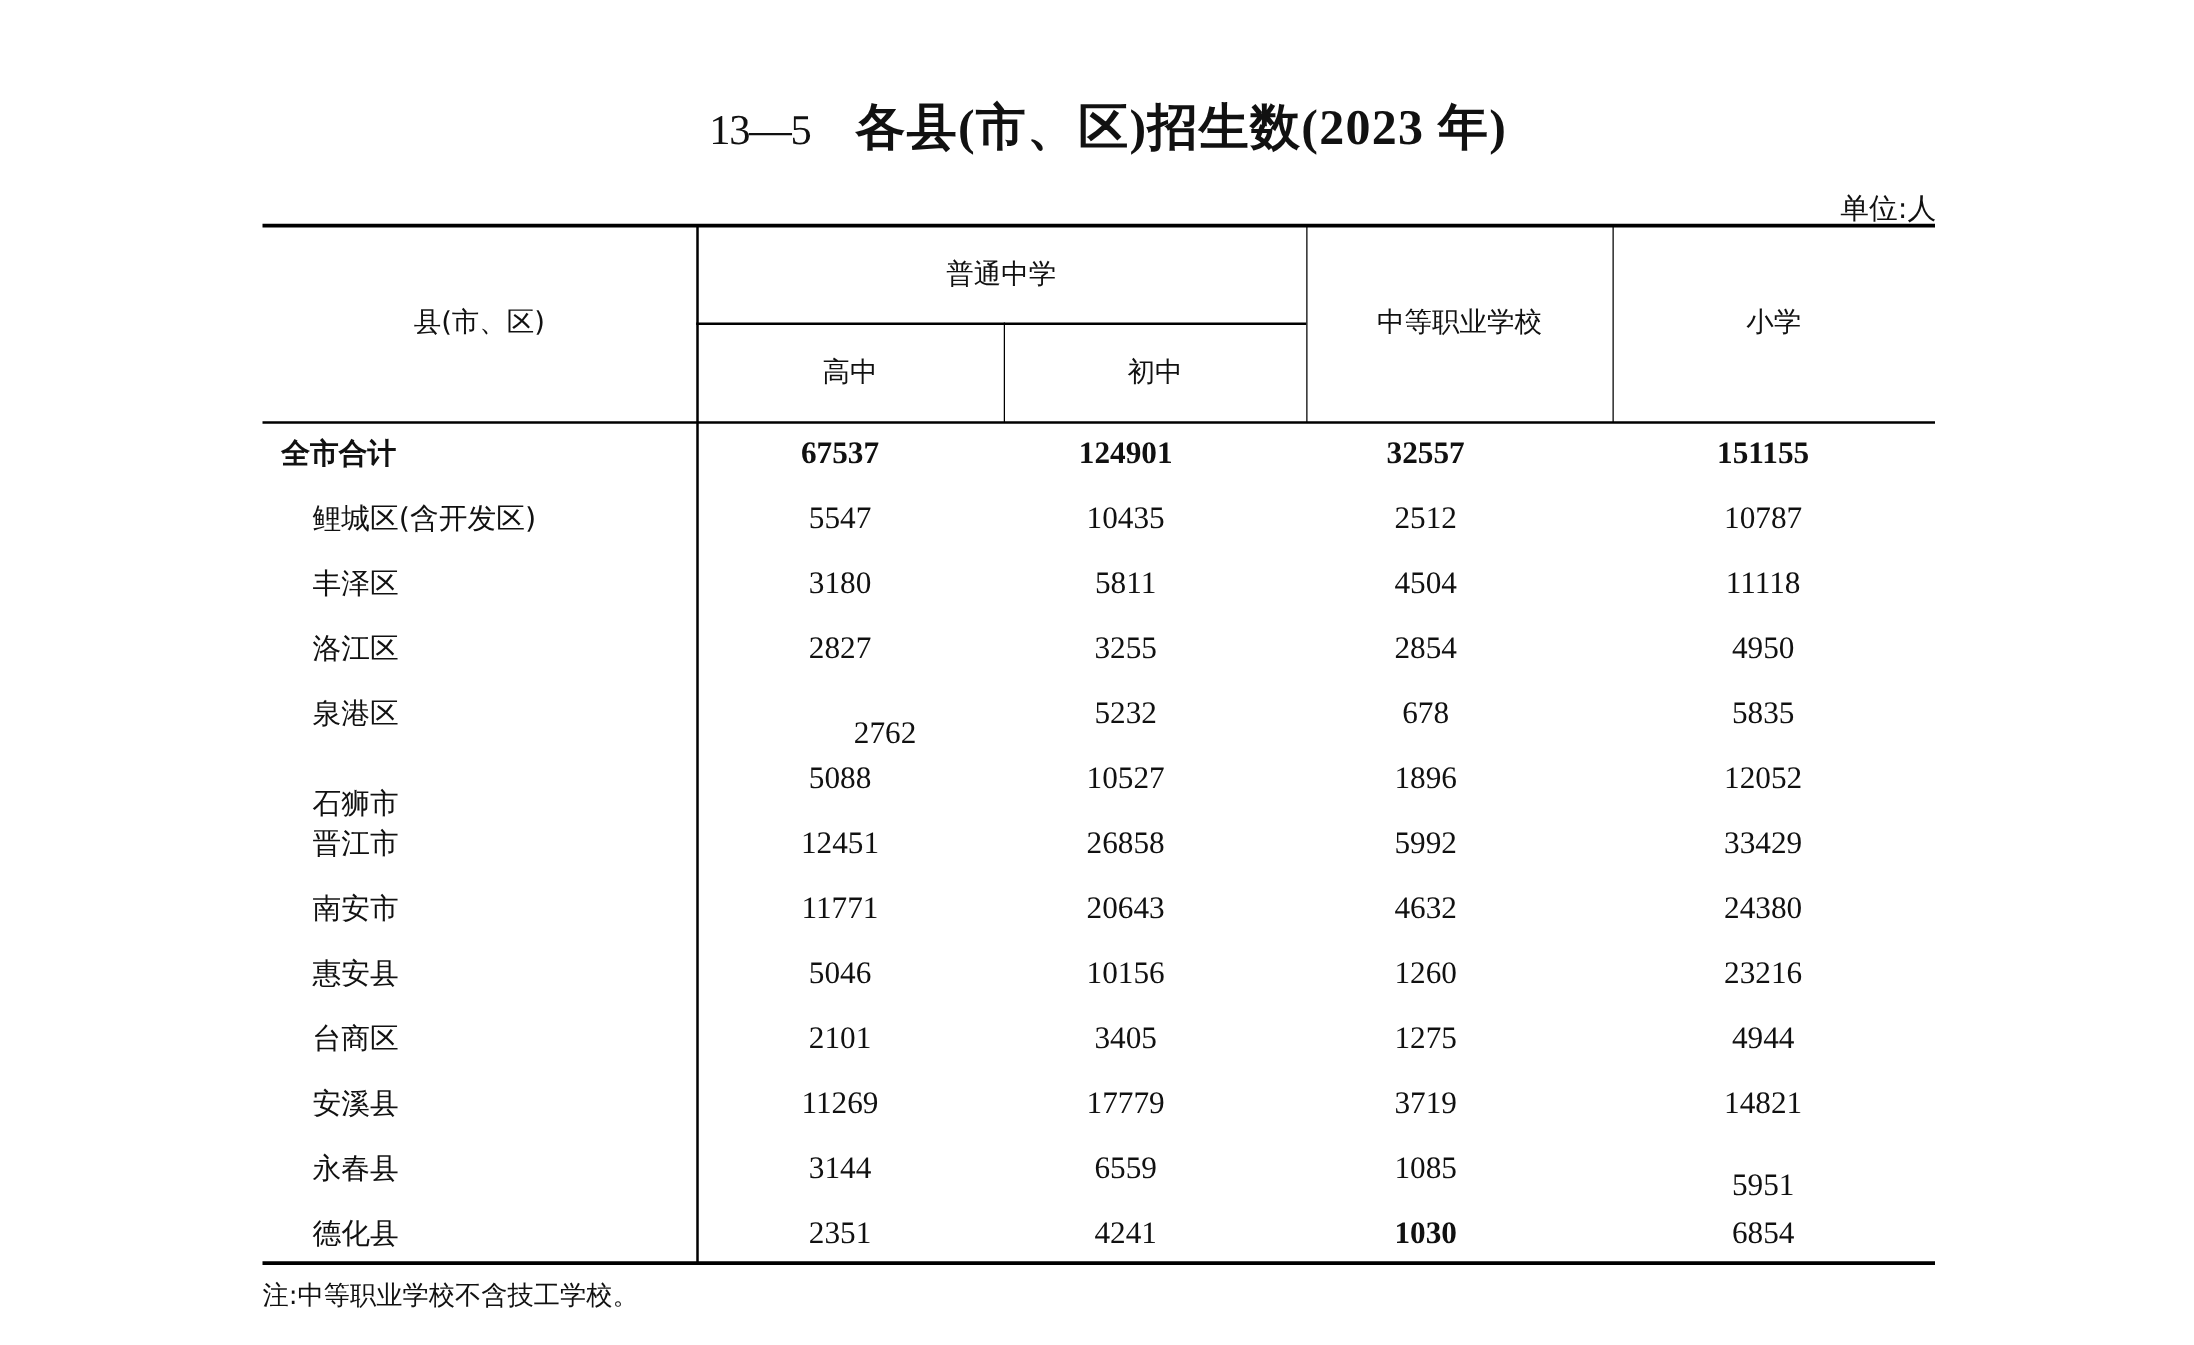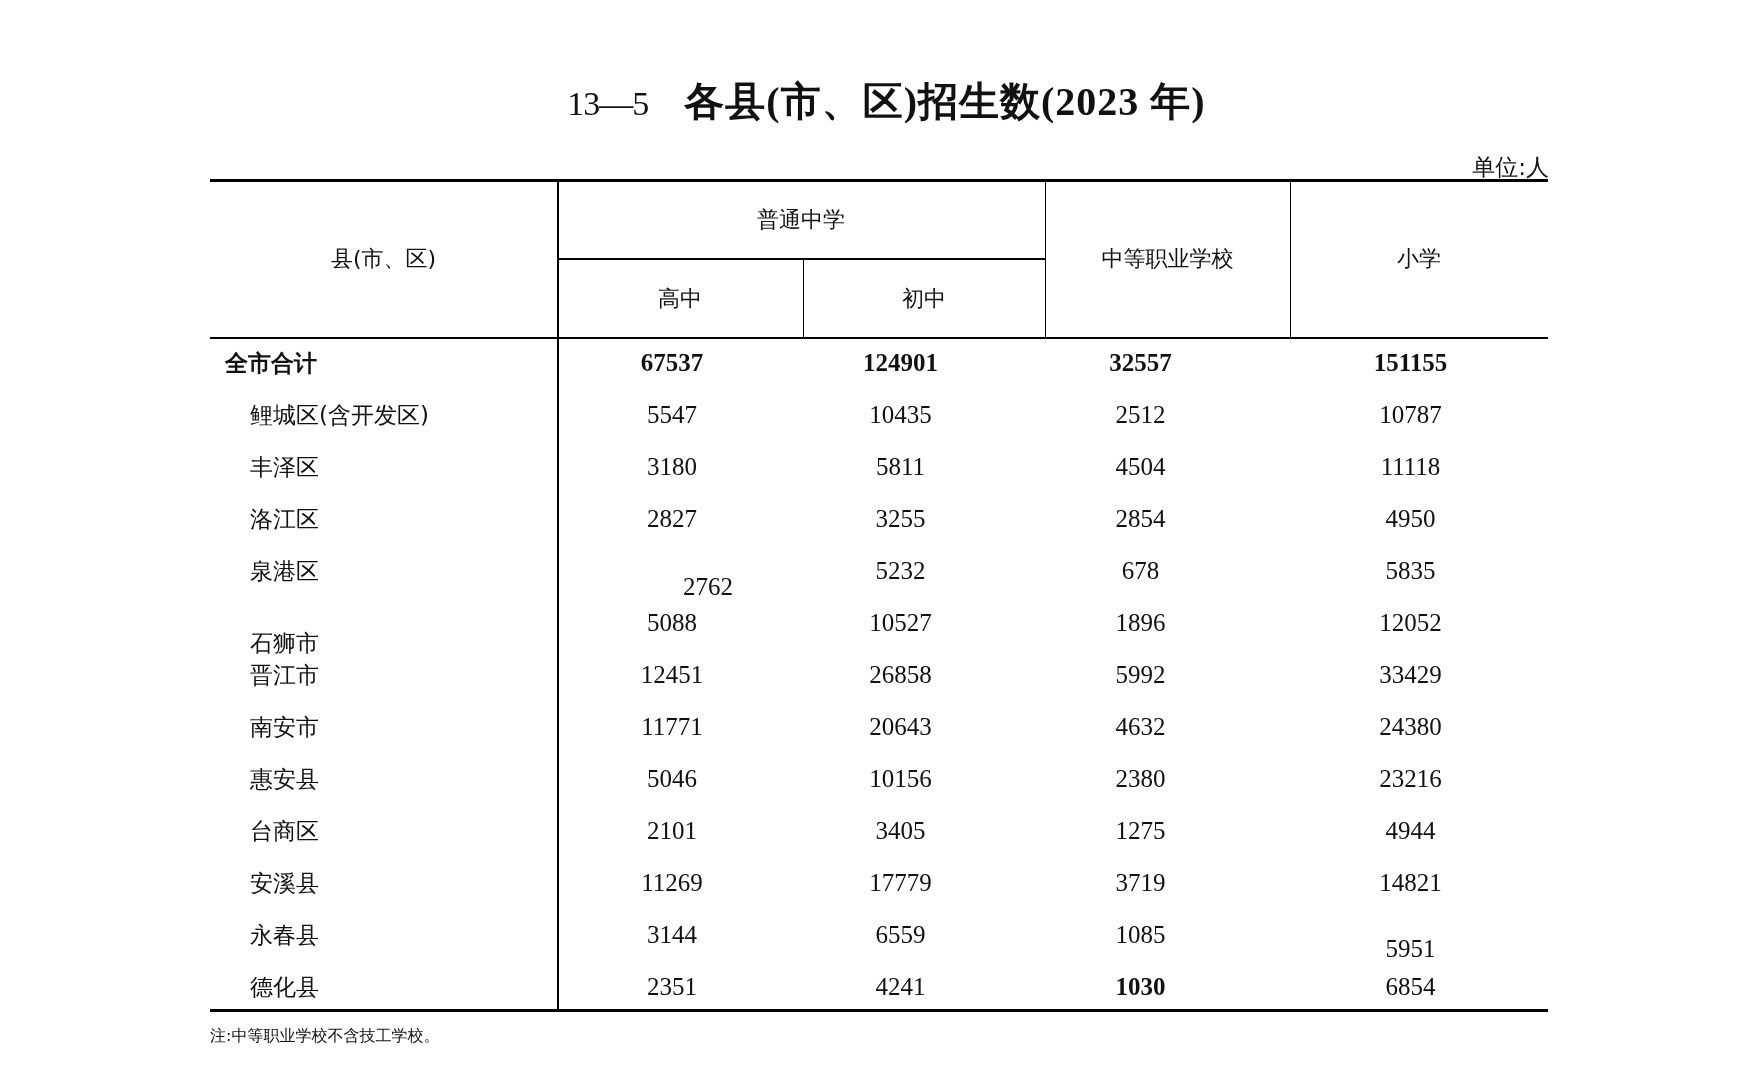--- a/index.html
+++ b/index.html
@@ -77,21 +77,21 @@
     line-height: 30px;
     font-family: "Liberation Serif", "DejaVu Serif", serif;
   }
   .numcell.total {
     font-weight: bold;
   }
   .note {
     position: absolute;
     left: 210px;
     top: 1022px;
-    font-size: 16px;
+    font-size: 21px;
     line-height: 28px;
     font-family: "DejaVu Sans", "Liberation Sans", sans-serif;
     white-space: nowrap;
   }
 </style>
 </head>
 <body>
 
 <div class="title">
   <span class="num">13—5</span><span class="main">各县(市、区)招生数(2023 年)</span>
@@ -172,21 +172,21 @@
         <div class="cell rowlabel" style="left: 250px; top: 712px;">南安市</div>
         <div class="cell numcell" style="left: 557px; width: 230px; top: 712px;">11771</div>
         <div class="cell numcell" style="left: 803px; width: 195px; top: 712px;">20643</div>
         <div class="cell numcell" style="left: 1045px; width: 191px; top: 712px;">4632</div>
         <div class="cell numcell" style="left: 1290px; width: 241px; top: 712px;">24380</div>
       </div>
       <div>
         <div class="cell rowlabel" style="left: 250px; top: 764px;">惠安县</div>
         <div class="cell numcell" style="left: 557px; width: 230px; top: 764px;">5046</div>
         <div class="cell numcell" style="left: 803px; width: 195px; top: 764px;">10156</div>
-        <div class="cell numcell" style="left: 1045px; width: 191px; top: 764px;">2380</div>
+        <div class="cell numcell" style="left: 1045px; width: 191px; top: 764px;">1260</div>
         <div class="cell numcell" style="left: 1290px; width: 241px; top: 764px;">23216</div>
       </div>
       <div>
         <div class="cell rowlabel" style="left: 250px; top: 816px;">台商区</div>
         <div class="cell numcell" style="left: 557px; width: 230px; top: 816px;">2101</div>
         <div class="cell numcell" style="left: 803px; width: 195px; top: 816px;">3405</div>
         <div class="cell numcell" style="left: 1045px; width: 191px; top: 816px;">1275</div>
         <div class="cell numcell" style="left: 1290px; width: 241px; top: 816px;">4944</div>
       </div>
       <div>

